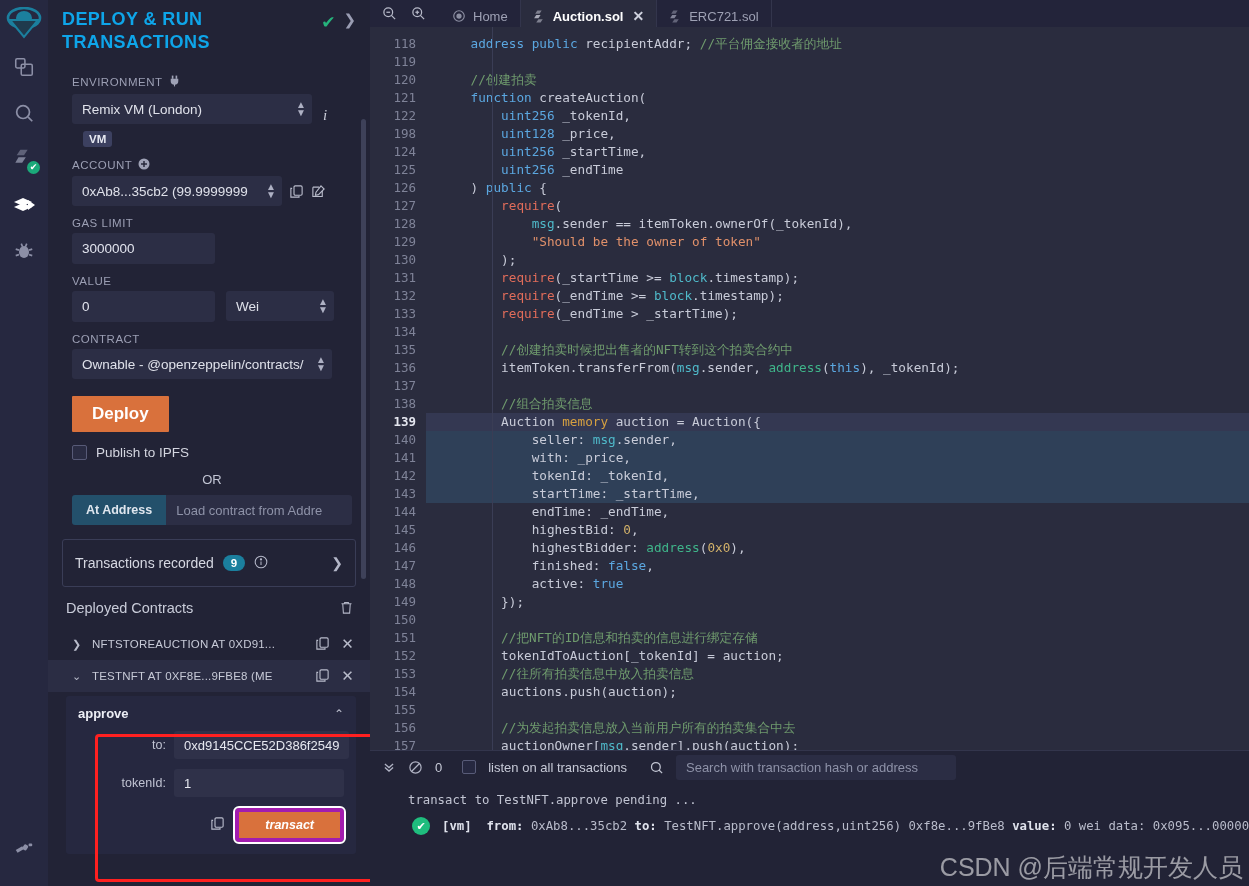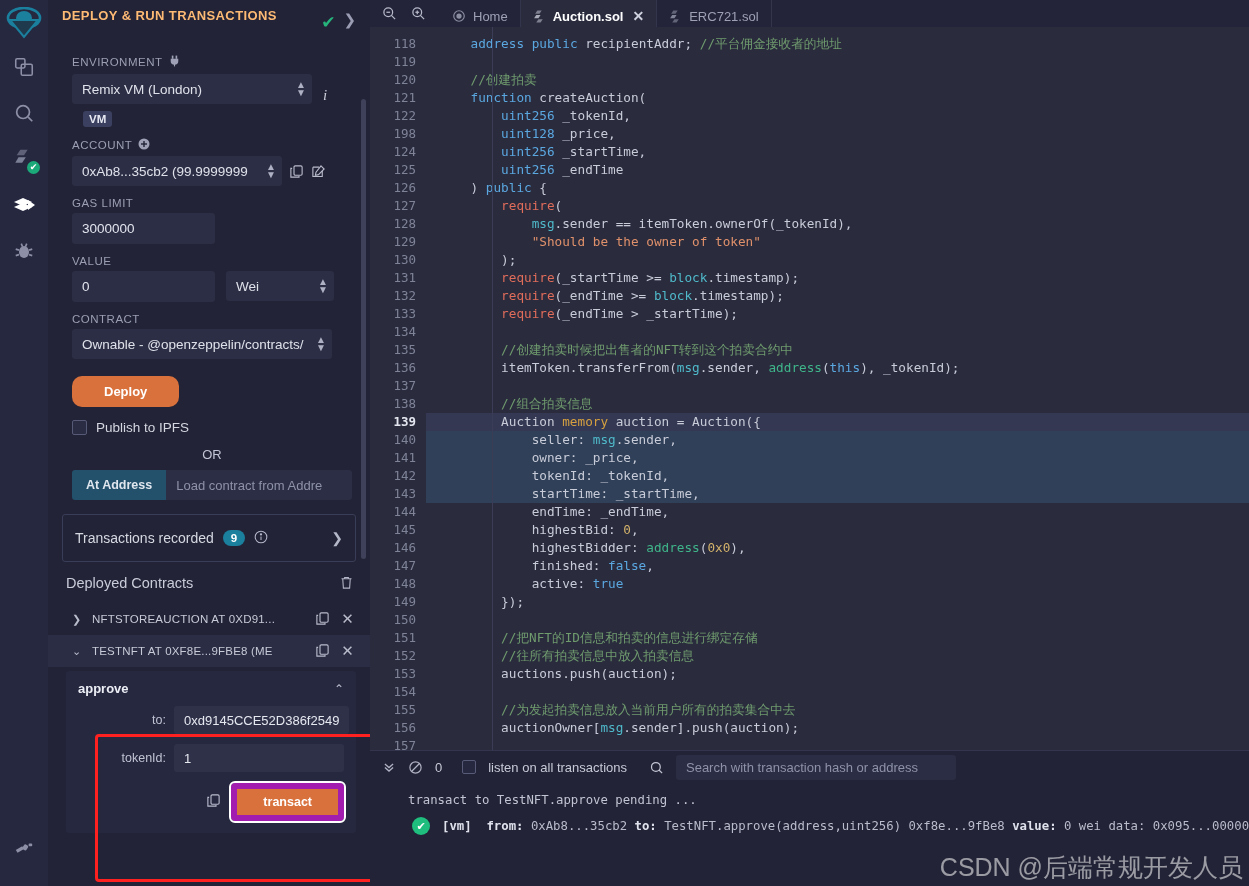--- a/index.html
+++ b/index.html
@@ -41,22 +41,22 @@
     width: 322px; flex: 0 0 322px; height: 886px;
     background: #222336; color: #d4d6e0;
     display: flex; flex-direction: column;
     position: relative; overflow: hidden;
   }
   .panel-header {
     display: flex; align-items: flex-start;
     padding: 8px 14px 6px 14px;
   }
   .panel-title {
-    font-size: 13px; font-weight: 700; letter-spacing: .4px;
-    color: #fdba74; line-height: 1.25; flex: 1 1 auto;
+    font-size: 18px; font-weight: 700; letter-spacing: .4px;
+    color: #0ea5e9; line-height: 1.25; flex: 1 1 auto;
     text-transform: uppercase;
   }
   .hdr-check { color: #26b37c; font-size: 17px; margin: 4px 8px 0 0; }
   .hdr-chev { color: #9a9db3; font-size: 15px; margin-top: 3px; cursor: pointer; }
 
   .panel-body {
     padding: 4px 18px 0 24px; position: relative;
     flex: 0 0 auto;
   }
   .fld-label {
@@ -86,22 +86,22 @@
   .ico-btn { color: #b9bccb; cursor: pointer; display:flex;align-items:center; }
   .inp {
     background: #2c2e45; border: none; border-radius: 3px;
     height: 31px; width: 143px; color: #e2e4ee; font-size: 13.5px;
     padding: 0 10px; display: flex; align-items: center;
   }
   .value-row { display: flex; gap: 11px; }
   .sel-unit { width: 108px; }
   .sel-contract { width: 260px; }
   .btn-deploy {
-    background: #d9713c; color: #fff; border: none; border-radius: 10px;
-    font-size: 13px; font-weight: 700; padding: 8px 32px;
+    background: #d9713c; color: #fff; border: none; border-radius: 1px;
+    font-size: 17px; font-weight: 700; padding: 8px 20px;
     margin: 17px 0 0 0; cursor: pointer;
   }
   .ipfs-row { display: flex; align-items: center; gap: 9px; margin-top: 13px; }
   .cbx { width: 15px; height: 15px; border: 1px solid #575a77; border-radius: 2px; background: #2a2c43; }
   .ipfs-lbl { font-size: 13.5px; color: #d4d6e0; }
   .or { text-align: center; font-size: 13px; color: #c2c5d4; margin: 12px 0 8px 0; }
   .ataddr-row { display: flex; }
   .btn-ataddr {
     background: #23506b; color: #dfe6ee; font-size: 12.5px; font-weight: 700;
     border: none; padding: 8px 14px; border-radius: 3px 0 0 3px; cursor: pointer;
@@ -162,23 +162,23 @@
   .fn-row { display: flex; align-items: center; gap: 8px; margin-top: 10px; }
   .fn-lbl { font-size: 12.5px; color: #c0c3d2; width: 88px; text-align: right; flex: 0 0 88px; }
   .fn-inp {
     background: #2f3149; border: none; border-radius: 3px; height: 28px;
     flex: 1 1 auto; color: #e6e8f0; font-size: 13px; padding: 0 10px;
     display: flex; align-items: center;
   }
   .fn-actions { display: flex; align-items: center; justify-content: flex-end; gap: 10px; margin-top: 11px; }
   .fn-copy { color: #b9bccb; cursor: pointer; }
   .btn-transact {
-    background: #d9713c; color: #fff; border: 6px solid #a21caf;
+    background: #d9713c; color: #fff; border: 4px solid #a21caf;
     outline: 2px solid #ffffff; border-radius: 4px;
-    font-size: 12.5px; font-weight: 700; padding: 6px 26px; cursor: pointer;
+    font-size: 12.5px; font-weight: 700; padding: 6px 26px; cursor: pointer; font-style: italic;
   }
 
   
   .right { flex: 1 1 auto; display: flex; flex-direction: column; background: #2a2c3e; min-width: 0; }
   .tabbar {
     height: 27px; background: #23243a; display: flex; align-items: stretch;
     flex: 0 0 27px; font-size: 13px;
   }
   .tb-zoom { display: flex; align-items: center; gap: 14px; padding: 0 14px 0 12px; color: #b7bac9; }
   .tb-zoom span { cursor: pointer; display:flex; }
@@ -617,31 +617,32 @@
           <div class="cline"><span class="tok-plain">        </span><span class="tok-fn">require</span><span class="tok-plain">(_startTime &gt;= </span><span class="tok-glob">block</span><span class="tok-plain">.timestamp);</span></div>
           <div class="cline"><span class="tok-plain">        </span><span class="tok-fn">require</span><span class="tok-plain">(_endTime &gt;= </span><span class="tok-glob">block</span><span class="tok-plain">.timestamp);</span></div>
           <div class="cline"><span class="tok-plain">        </span><span class="tok-fn">require</span><span class="tok-plain">(_endTime &gt; _startTime);</span></div>
           <div class="cline">&nbsp;</div>
           <div class="cline"><span class="tok-plain">        </span><span class="tok-cmt">//创建拍卖时候把出售者的NFT转到这个拍卖合约中</span></div>
           <div class="cline"><span class="tok-plain">        itemToken.transferFrom(</span><span class="tok-glob">msg</span><span class="tok-plain">.sender, </span><span class="tok-kw2">address</span><span class="tok-plain">(</span><span class="tok-kw">this</span><span class="tok-plain">), _tokenId);</span></div>
           <div class="cline">&nbsp;</div>
           <div class="cline"><span class="tok-plain">        </span><span class="tok-cmt">//组合拍卖信息</span></div>
           <div class="cline hl-cur"><span class="tok-plain">        Auction </span><span class="tok-mem">memory</span><span class="tok-plain"> auction = Auction({</span></div>
           <div class="cline hl"><span class="tok-plain">            seller: </span><span class="tok-glob">msg</span><span class="tok-plain">.sender,</span></div>
-          <div class="cline hl"><span class="tok-plain">            owner: _price,</span></div>
+          <div class="cline hl"><span class="tok-plain">            with: _price,</span></div>
           <div class="cline hl"><span class="tok-plain">            tokenId: _tokenId,</span></div>
           <div class="cline hl"><span class="tok-plain">            startTime: _startTime,</span></div>
           <div class="cline"><span class="tok-plain">            endTime: _endTime,</span></div>
           <div class="cline"><span class="tok-plain">            highestBid: </span><span class="tok-num">0</span><span class="tok-plain">,</span></div>
           <div class="cline"><span class="tok-plain">            highestBidder: </span><span class="tok-kw2">address</span><span class="tok-plain">(</span><span class="tok-num">0x0</span><span class="tok-plain">),</span></div>
           <div class="cline"><span class="tok-plain">            finished: </span><span class="tok-kw">false</span><span class="tok-plain">,</span></div>
           <div class="cline"><span class="tok-plain">            active: </span><span class="tok-kw">true</span></div>
           <div class="cline"><span class="tok-plain">        });</span></div>
           <div class="cline">&nbsp;</div>
           <div class="cline"><span class="tok-plain">        </span><span class="tok-cmt">//把NFT的ID信息和拍卖的信息进行绑定存储</span></div>
+          <div class="cline"><span class="tok-plain">        tokenIdToAuction[_tokenId] = auction;</span></div>
           <div class="cline"><span class="tok-plain">        </span><span class="tok-cmt">//往所有拍卖信息中放入拍卖信息</span></div>
           <div class="cline"><span class="tok-plain">        auctions.push(auction);</span></div>
           <div class="cline">&nbsp;</div>
           <div class="cline"><span class="tok-plain">        </span><span class="tok-cmt">//为发起拍卖信息放入当前用户所有的拍卖集合中去</span></div>
           <div class="cline"><span class="tok-plain">        auctionOwner[</span><span class="tok-glob">msg</span><span class="tok-plain">.sender].push(auction);</span></div>
         </div>
     </div>
 
     <div class="term">
       <div class="term-bar">

